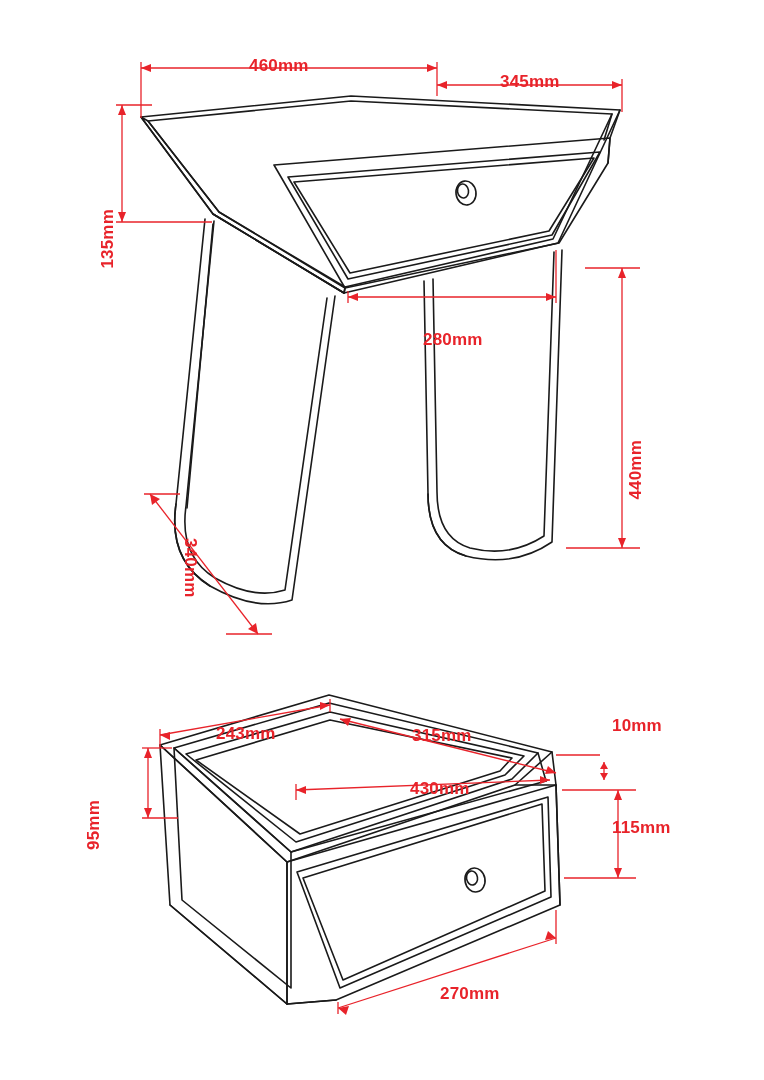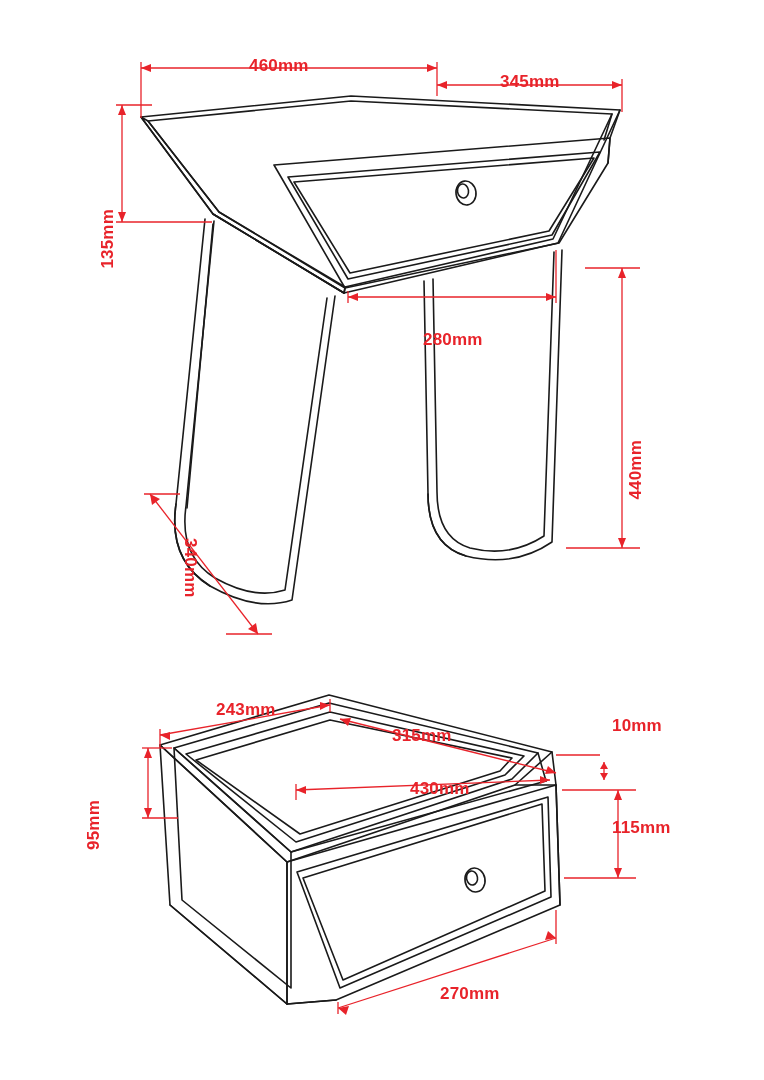--- a/index.html
+++ b/index.html
@@ -192,21 +192,21 @@
     </g>
   </svg>
 
   <div class="dim-label" style="left:249px; top:56px;">460mm</div>
   <div class="dim-label" style="left:500px; top:72px;">345mm</div>
   <div class="dim-label vert rot-90" style="left:98px; top:209px;">135mm</div>
   <div class="dim-label" style="left:423px; top:304px;margin-top:26px;">280mm</div>
   <div class="dim-label vert rot-90" style="left:626px; top:440px;">440mm</div>
   <div class="dim-label vert rot-270" style="left:200px; top:538px;">340mm</div>
 
-  <div class="dim-label" style="left:216px; top:700px;">243mm</div>
-  <div class="dim-label" style="left:392px; top:726px;">315mm</div>
+  <div class="dim-label" style="left:216px; top:724px;">243mm</div>
+  <div class="dim-label" style="left:412px; top:726px;">315mm</div>
   <div class="dim-label vert rot-90" style="left:84px; top:800px;">95mm</div>
   <div class="dim-label" style="left:410px; top:779px;text-align:right;">430mm</div>
   <div class="dim-label" style="left:612px; top:716px;">10mm</div>
   <div class="dim-label" style="left:612px; top:818px;">115mm</div>
   <div class="dim-label" style="left:440px; top:984px;">270mm</div>
 
 </div>
 
 </body></html>

